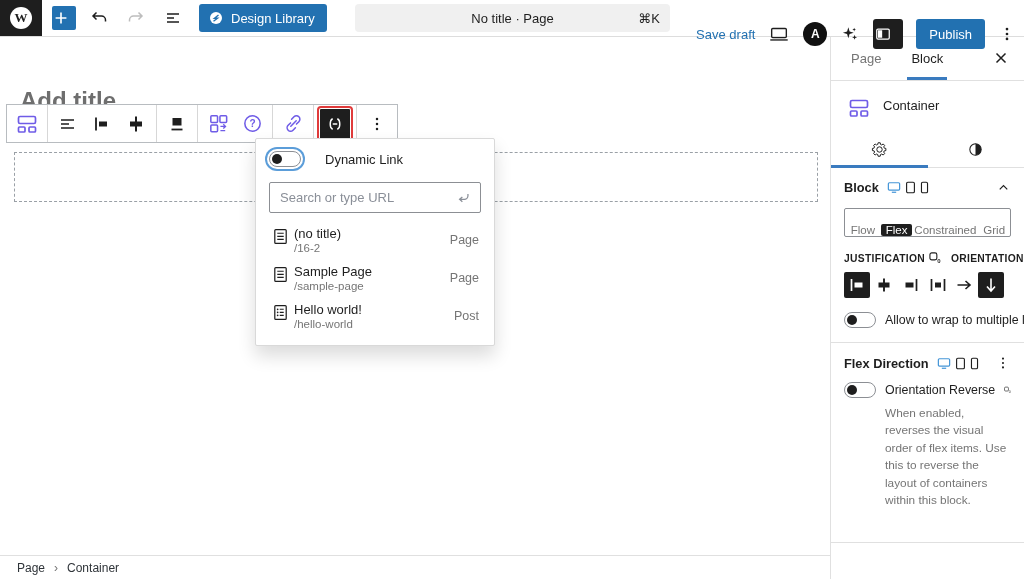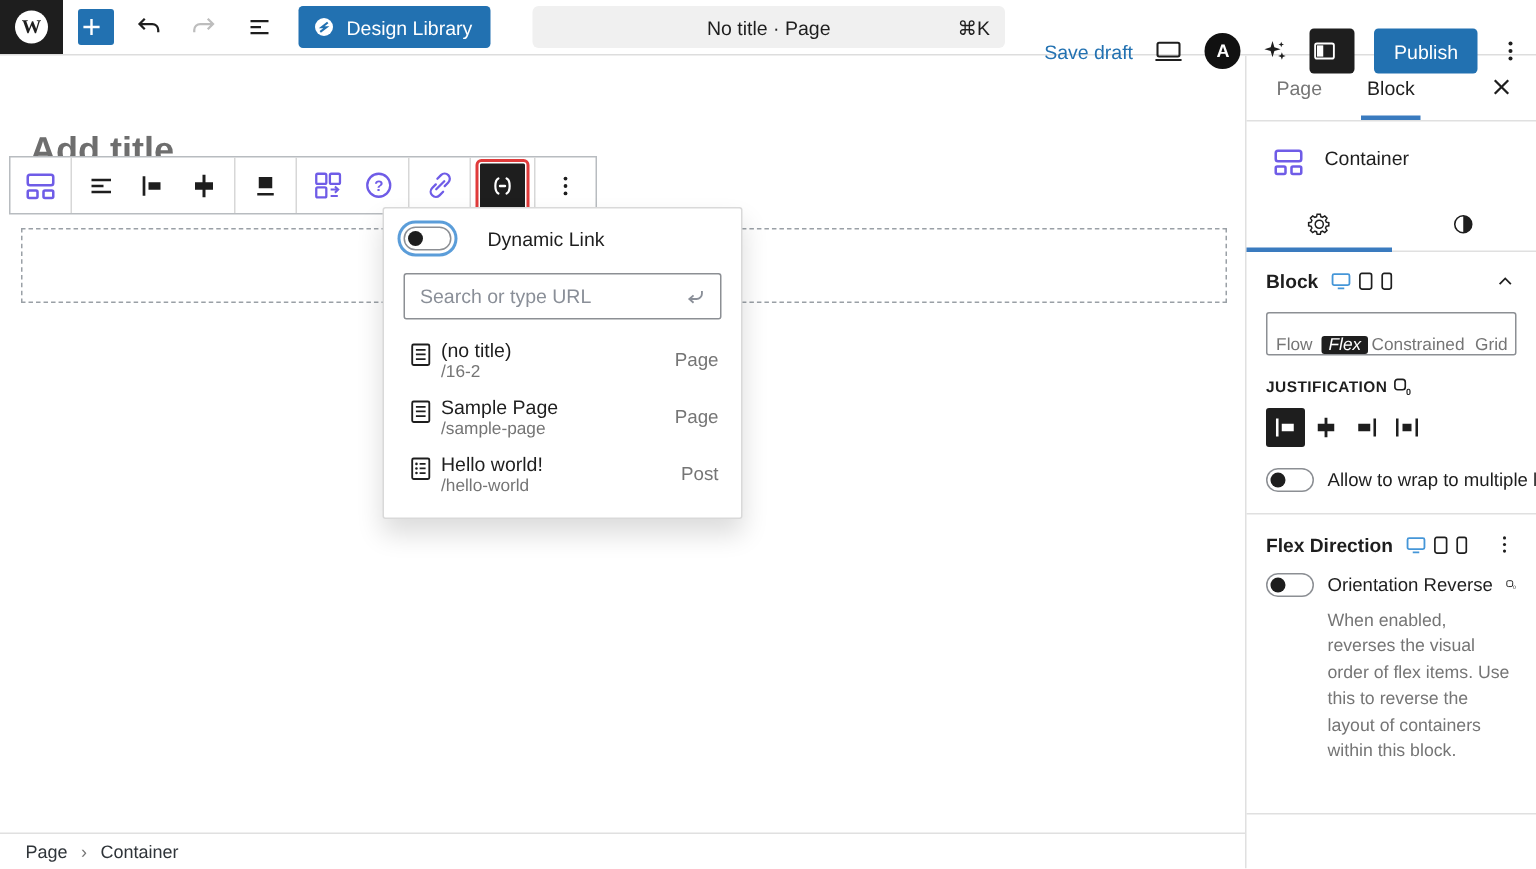--- a/index.html
+++ b/index.html
@@ -371,21 +371,21 @@
         </span>
         <button class="head-right">
           <svg width="15" height="15" viewBox="0 0 20 20">
               <path d="M5 12.5 l5-5 5 5" fill="none" stroke="#1e1e1e" stroke-width="1.6"></path>
             </svg>
         </button>
       </div>
 
       <div class="segmented">
         <button class="segment" style="flex:1.15;">Flow</button>
-        <button class="segment active" style="flex:1;font-style:italic;">Flex</button>
+        <button class="segment active" style="flex:1;">Flex</button>
         <button class="segment" style="flex:1.95;">Constrained</button>
         <button class="segment" style="flex:1;">Grid</button>
       </div>
 
       <div class="jo-row">
         <div class="jo-col-left">
           <div class="mini-label">
             <span>JUSTIFICATION</span>
             <svg width="12" height="12" viewBox="0 0 13 13">
                 <rect x="1" y="1" width="7.5" height="7.5" rx="2" fill="none" stroke="#1e1e1e" stroke-width="1.2"></rect>
@@ -412,20 +412,41 @@
                 </svg>
             </button>
             <button class="jbtn">
               <svg width="20" height="20" viewBox="0 0 20 20">
                   <path d="M3.5 4v12M16.5 4v12" stroke="#1e1e1e" stroke-width="1.7"></path>
                   <rect x="7" y="7.5" width="6" height="5" fill="#1e1e1e"></rect>
                 </svg>
             </button>
           </div>
         </div>
+        <div class="jo-col-right">
+          <div class="mini-label">
+            <span>ORIENTATION</span>
+            <svg width="12" height="12" viewBox="0 0 13 13">
+                <rect x="1" y="1" width="7.5" height="7.5" rx="2" fill="none" stroke="#1e1e1e" stroke-width="1.2"></rect>
+                <text x="9" y="12.2" font-size="6.5" font-family="Liberation Sans, sans-serif" fill="#1e1e1e">0</text>
+              </svg>
+          </div>
+          <div class="icon-row">
+            <button class="jbtn">
+              <svg width="20" height="20" viewBox="0 0 20 20">
+                  <path d="M3.5 10 h12 M11.5 6 l4.5 4 -4.5 4" fill="none" stroke="#1e1e1e" stroke-width="1.6"></path>
+                </svg>
+            </button>
+            <button class="jbtn active">
+              <svg width="20" height="20" viewBox="0 0 20 20">
+                  <path d="M10 3.5 v12 M6 11.5 l4 4.5 4-4.5" fill="none" stroke="#fff" stroke-width="1.6"></path>
+                </svg>
+            </button>
+          </div>
+        </div>
       </div>
 
       <div class="toggle-line">
         <div class="toggle"></div>
         <span class="lbl">Allow to wrap to multiple lines</span>
         <svg width="12" height="12" viewBox="0 0 13 13">
             <rect x="1" y="1" width="7.5" height="7.5" rx="2" fill="none" stroke="#1e1e1e" stroke-width="1.2"></rect>
             <text x="9" y="12.2" font-size="6.5" font-family="Liberation Sans, sans-serif" fill="#1e1e1e">0</text>
           </svg>
       </div>

